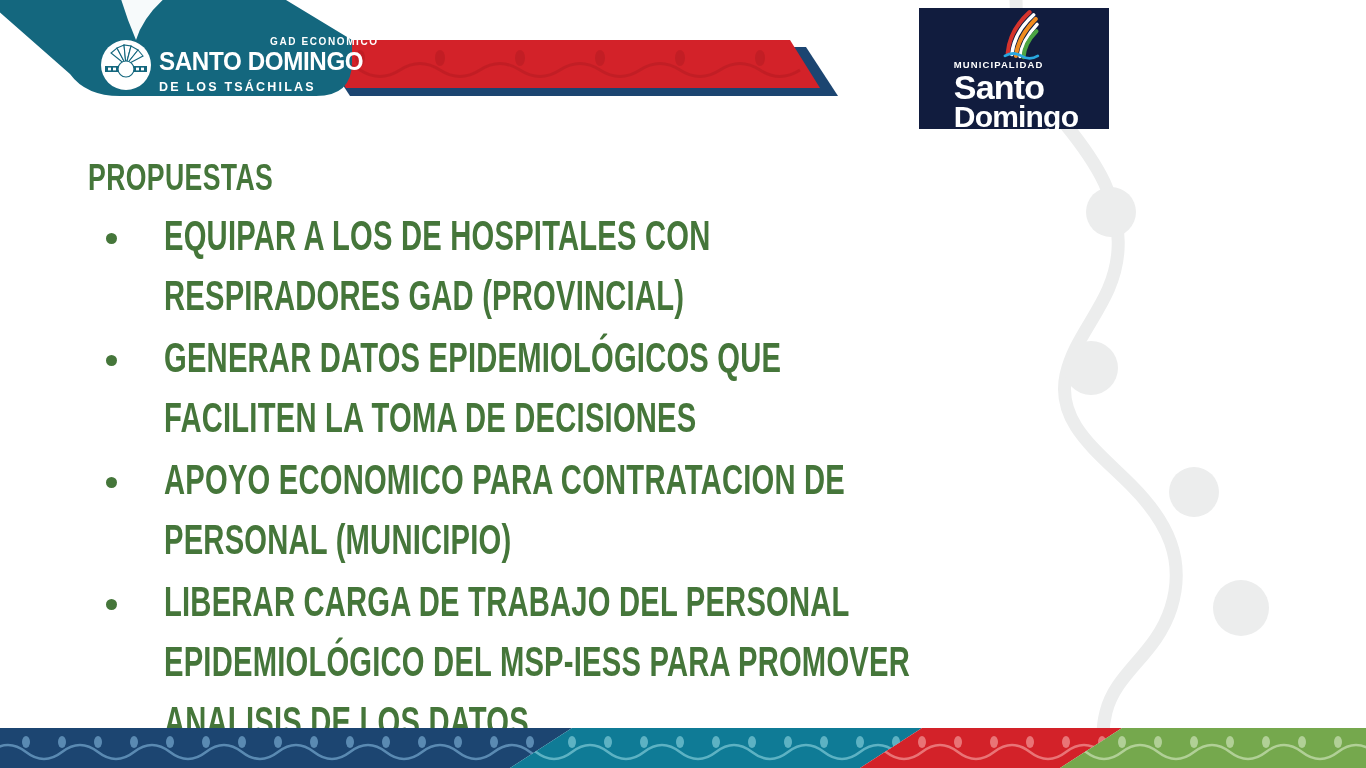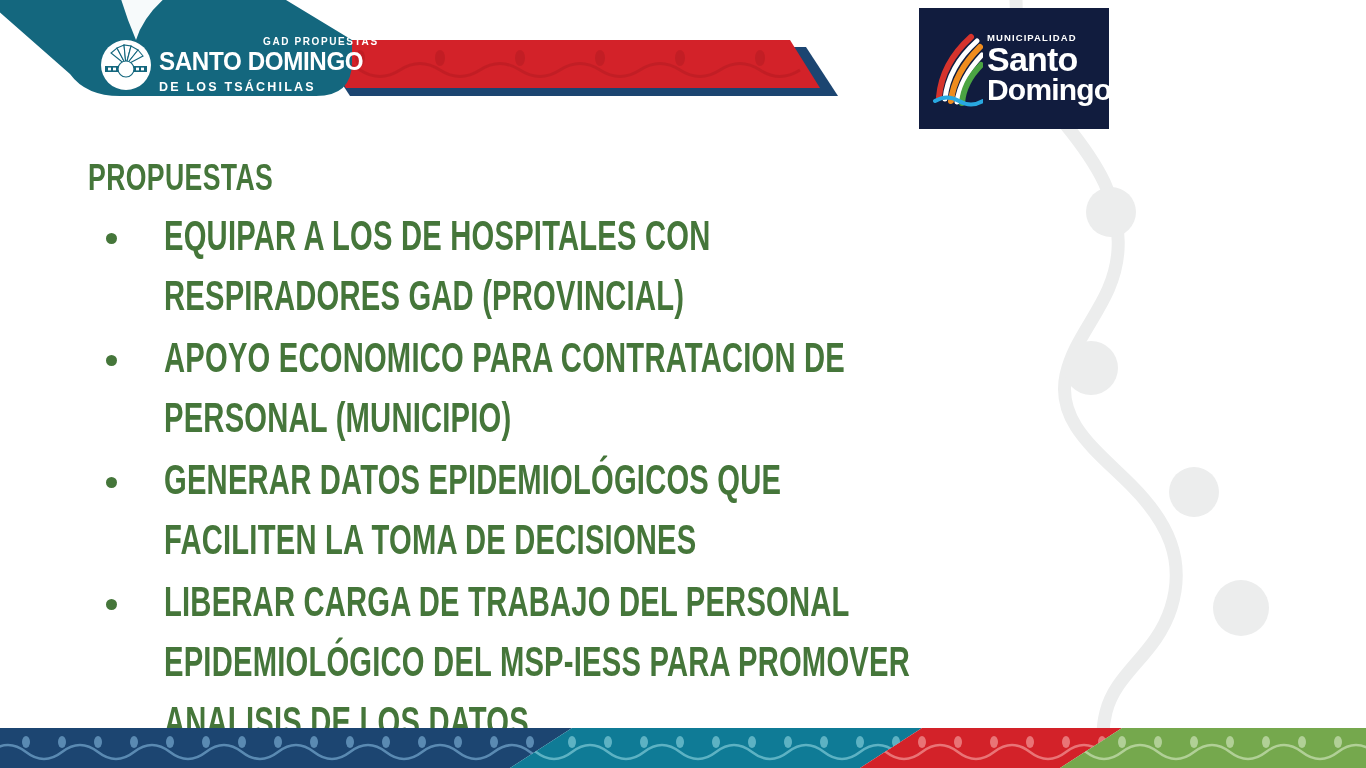--- a/index.html
+++ b/index.html
@@ -95,20 +95,21 @@
   .muni-panel {
     position: absolute;
     left: 919px;
     top: 8px;
     width: 190px;
     height: 121px;
     background: #111c3e;
     display: flex;
     align-items: center;
     justify-content: flex-start;
+    flex-direction: column;
   }
   .muni-swoosh {
     width: 52px;
     height: 76px;
     margin-left: 12px;
     flex: 0 0 52px;
   }
   .muni-words {
     margin-left: 4px;
     line-height: 1;
@@ -269,21 +270,21 @@
           <rect x="8" y="28.6" width="3" height="2.8"></rect>
           <rect x="13" y="28.6" width="3" height="2.8"></rect>
           <rect x="18" y="28.6" width="3" height="2.8"></rect>
           <rect x="31" y="28.6" width="3" height="2.8"></rect>
           <rect x="36" y="28.6" width="3" height="2.8"></rect>
           <rect x="41" y="28.6" width="3" height="2.8"></rect>
         </g>
         <circle cx="26" cy="30" r="8" fill="#ffffff" stroke="#14677e" stroke-width="1.2"></circle>
       </svg>
       <div class="gad-words">
-        <div class="gad-kicker">GAD PROPUESTAS</div>
+        <div class="gad-kicker">GAD ECONOMICO</div>
         <div class="gad-main">SANTO DOMINGO</div>
         <div class="gad-sub">DE LOS TSÁCHILAS</div>
       </div>
     </div>
 
     <div class="muni-panel">
       <svg class="muni-swoosh" viewBox="0 0 52 76" aria-hidden="true">
         <path d="M 40 6 C 20 24, 10 44, 8 66" fill="none" stroke="#d6332c" stroke-width="6" stroke-linecap="round"></path>
         <path d="M 46 10 C 26 28, 16 48, 14 68" fill="none" stroke="#ffffff" stroke-width="5" stroke-linecap="round"></path>
         <path d="M 49 16 C 31 34, 22 52, 20 70" fill="none" stroke="#f08c1e" stroke-width="6" stroke-linecap="round"></path>
@@ -302,25 +303,25 @@
   <div class="content">
     <div class="slide-title">PROPUESTAS</div>
 
     <ul class="bullet-list">
       <li class="bullet-row">
         <div class="bullet-dot"><span></span></div>
         <div class="bullet-text">EQUIPAR A LOS DE HOSPITALES CON RESPIRADORES GAD (PROVINCIAL)</div>
       </li>
       <li class="bullet-row">
         <div class="bullet-dot"><span></span></div>
-        <div class="bullet-text">APOYO ECONOMICO PARA CONTRATACION DE PERSONAL (MUNICIPIO)</div>
+        <div class="bullet-text">GENERAR DATOS EPIDEMIOLÓGICOS QUE FACILITEN LA TOMA DE DECISIONES</div>
       </li>
       <li class="bullet-row">
         <div class="bullet-dot"><span></span></div>
-        <div class="bullet-text">GENERAR DATOS EPIDEMIOLÓGICOS QUE FACILITEN LA TOMA DE DECISIONES</div>
+        <div class="bullet-text">APOYO ECONOMICO PARA CONTRATACION DE PERSONAL (MUNICIPIO)</div>
       </li>
       <li class="bullet-row">
         <div class="bullet-dot"><span></span></div>
         <div class="bullet-text">LIBERAR CARGA DE TRABAJO DEL PERSONAL EPIDEMIOLÓGICO DEL MSP-IESS PARA PROMOVER ANALISIS DE LOS DATOS.</div>
       </li>
     </ul>
   </div>
 
   <svg class="footer" viewBox="0 0 1366 40" preserveAspectRatio="none" aria-hidden="true">
     <defs>

